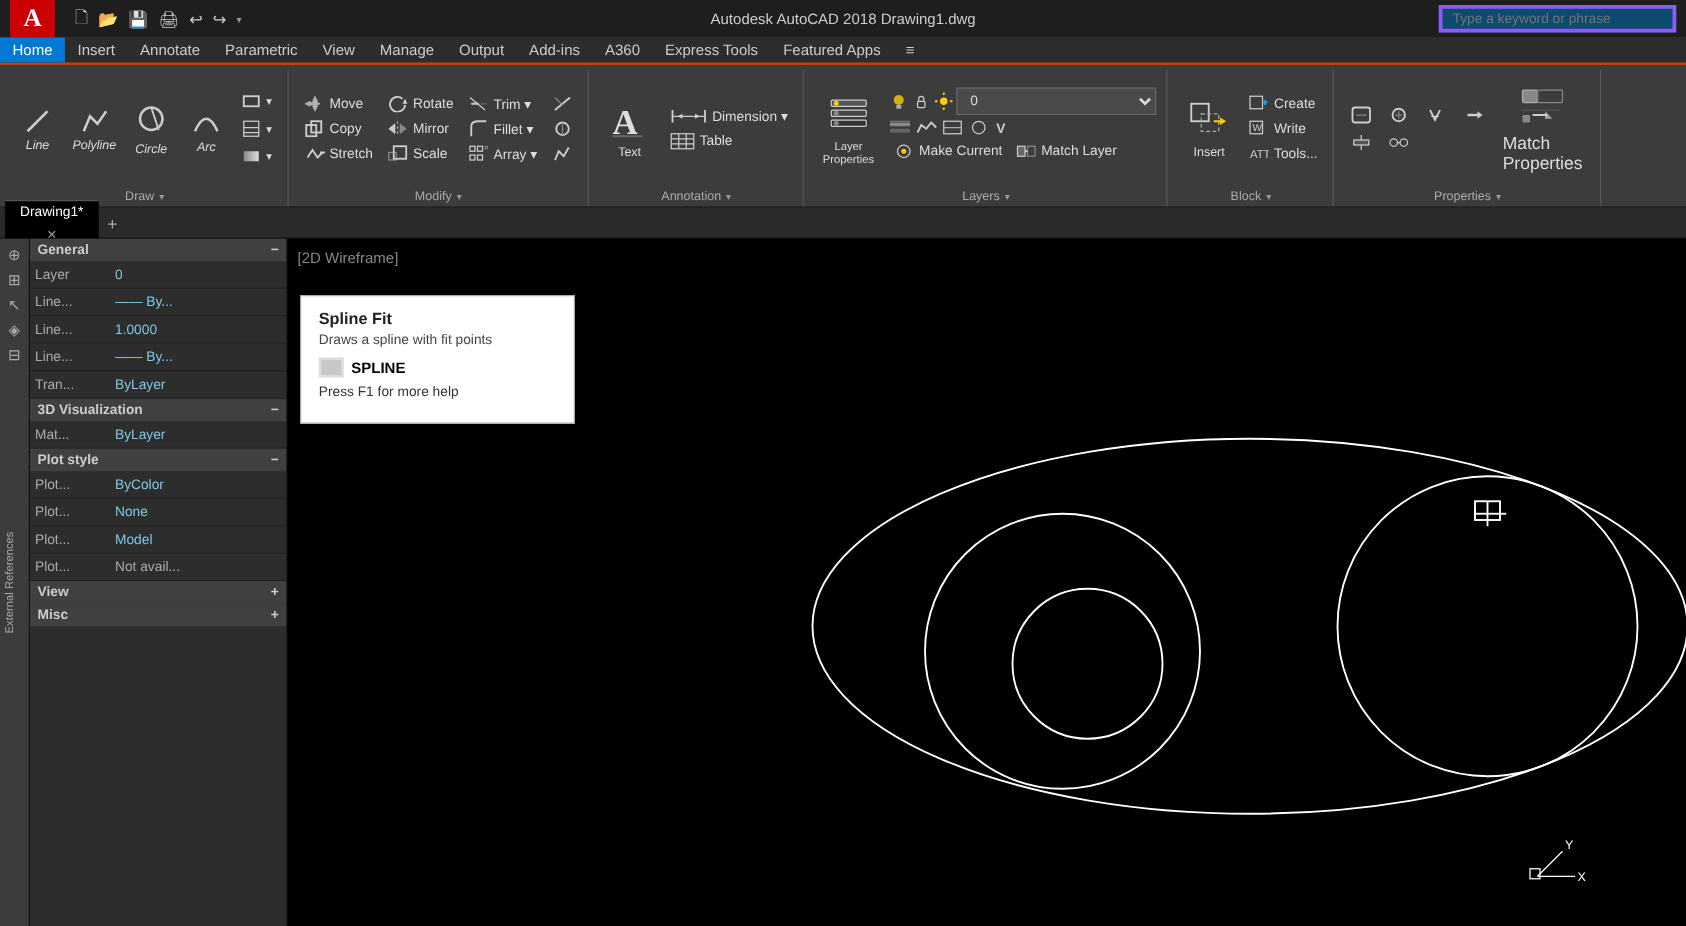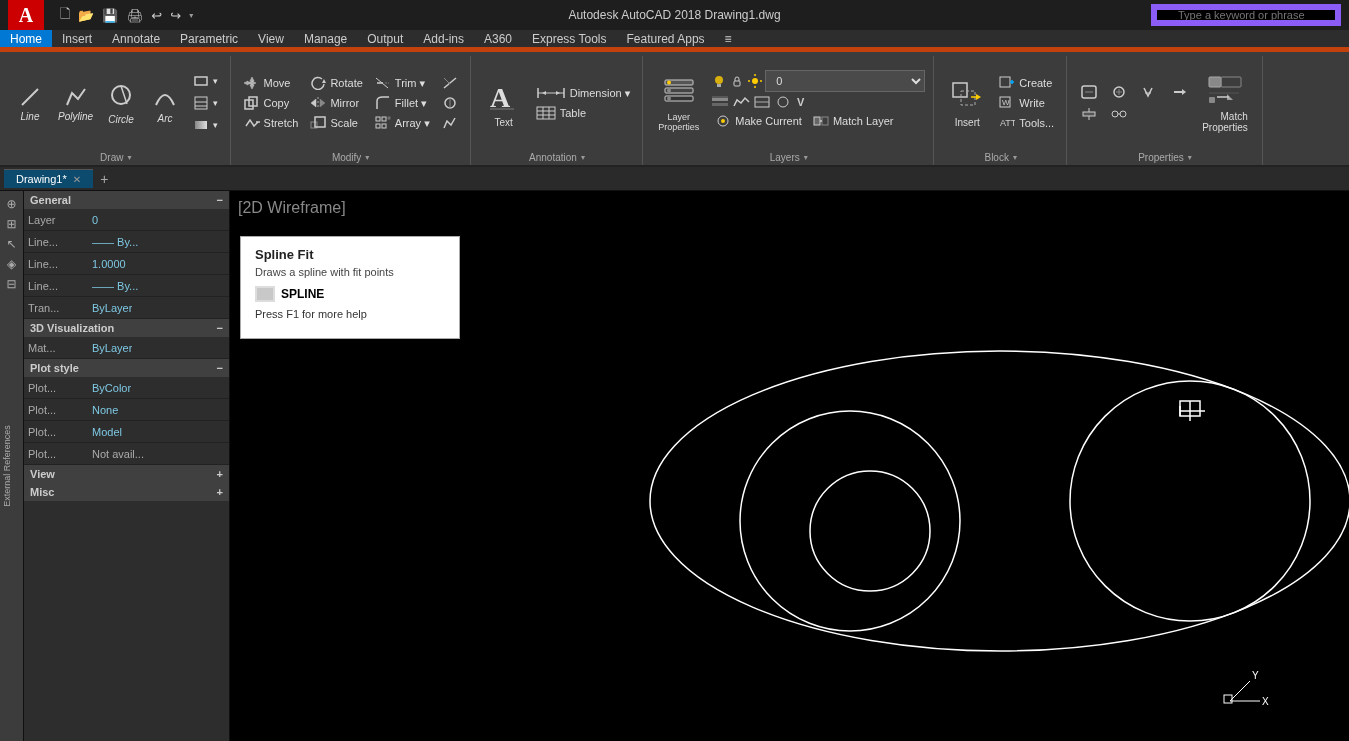--- a/index.html
+++ b/index.html
@@ -10,37 +10,37 @@
       height: 30px;
       background: #1e1e1e;
       display: flex;
       align-items: center;
       justify-content: space-between;
       padding: 0 8px;
     }
     #titlebar-left { display: flex; align-items: center; gap: 6px; }
     #titlebar-title { color: #ccc; font-size: 12px; flex: 1; text-align: center; position: absolute; left: 0; right: 0; pointer-events: none; }
     #titlebar-search {
-      background: #000000;
-      border: 6px solid #8b5cf6;
+      background: #0c4a6e;
+      border: 3px solid #8b5cf6;
       color: #aaa;
       font-size: 11px;
-      padding: 2px 21px;
+      padding: 2px 8px;
       width: 190px;
       height: 22px;
       outline: none;
     }
 
     
     #menubar {
       height: 22px;
       background: #2d2d2d;
       display: flex;
       align-items: center;
-      border-bottom: 5px solid #c2410c;
+      border-bottom: 2px solid #c2410c;
     }
     .menu-item {
       padding: 2px 10px;
       font-size: 12px;
       color: #ccc;
       cursor: pointer;
       height: 100%;
       display: flex;
       align-items: center;
     }
@@ -143,21 +143,21 @@
       background: #3c3c3c;
       color: #ccc;
       padding: 3px 12px;
       font-size: 11px;
       display: flex;
       align-items: center;
       gap: 6px;
       cursor: pointer;
       border-top: 1px solid #555;
     }
-    .doc-tab.active { background: #0c4a6e; color: white; }
+    .doc-tab.active { background: #000000; color: white; flex-direction: column; }
     .doc-tab-close { font-size: 10px; color: #999; }
     .doc-tab-add { color: #aaa; font-size: 14px; cursor: pointer; padding: 0 6px; }
 
     
     #workspace {
       display: flex;
       height: calc(741px - 30px - 22px - 115px - 24px);
       background: #000;
     }
 
@@ -251,21 +251,21 @@
     #canvas-area {
       flex: 1;
       background: #000;
       position: relative;
     }
     #wireframe-label {
       position: absolute;
       top: 8px;
       left: 8px;
       color: #888;
-      font-size: 16px;
+      font-size: 12px;
     }
 
     
     .prop-row {
       display: flex;
       align-items: center;
       height: 22px;
       border-bottom: 1px solid #222;
       padding: 0 4px;
     }
@@ -789,21 +789,21 @@
         </div>
         <div class="ribbon-btn-large" style="min-width:50px;">
           <svg width="36" height="36" viewBox="0 0 36 36">
             <rect x="2" y="4" width="12" height="10" rx="1" fill="#888" stroke="#aaa" stroke-width="1"></rect>
             <rect x="14" y="4" width="20" height="10" rx="1" fill="none" stroke="#888" stroke-width="1"></rect>
             <line x1="2" y1="20" x2="32" y2="20" stroke="#555" stroke-width="1"></line>
             <rect x="2" y="24" width="6" height="6" rx="1" fill="#888"></rect>
             <line x1="10" y1="24" x2="22" y2="24" stroke="#ccc" stroke-width="1.5"></line>
             <polygon points="20,21 26,27 20,27" fill="#ccc" opacity="0.7"></polygon>
           </svg>
-          <span style="font-size:10px;text-align:right;">Match<br>Properties</span>
+          <span style="font-size:14px;text-align:left;">Match<br>Properties</span>
         </div>
       </div>
       <div class="ribbon-group-label">
         <span>Properties</span>
         <span class="chevron">▾</span>
       </div>
     </div>
 
   </div>
 </div>

